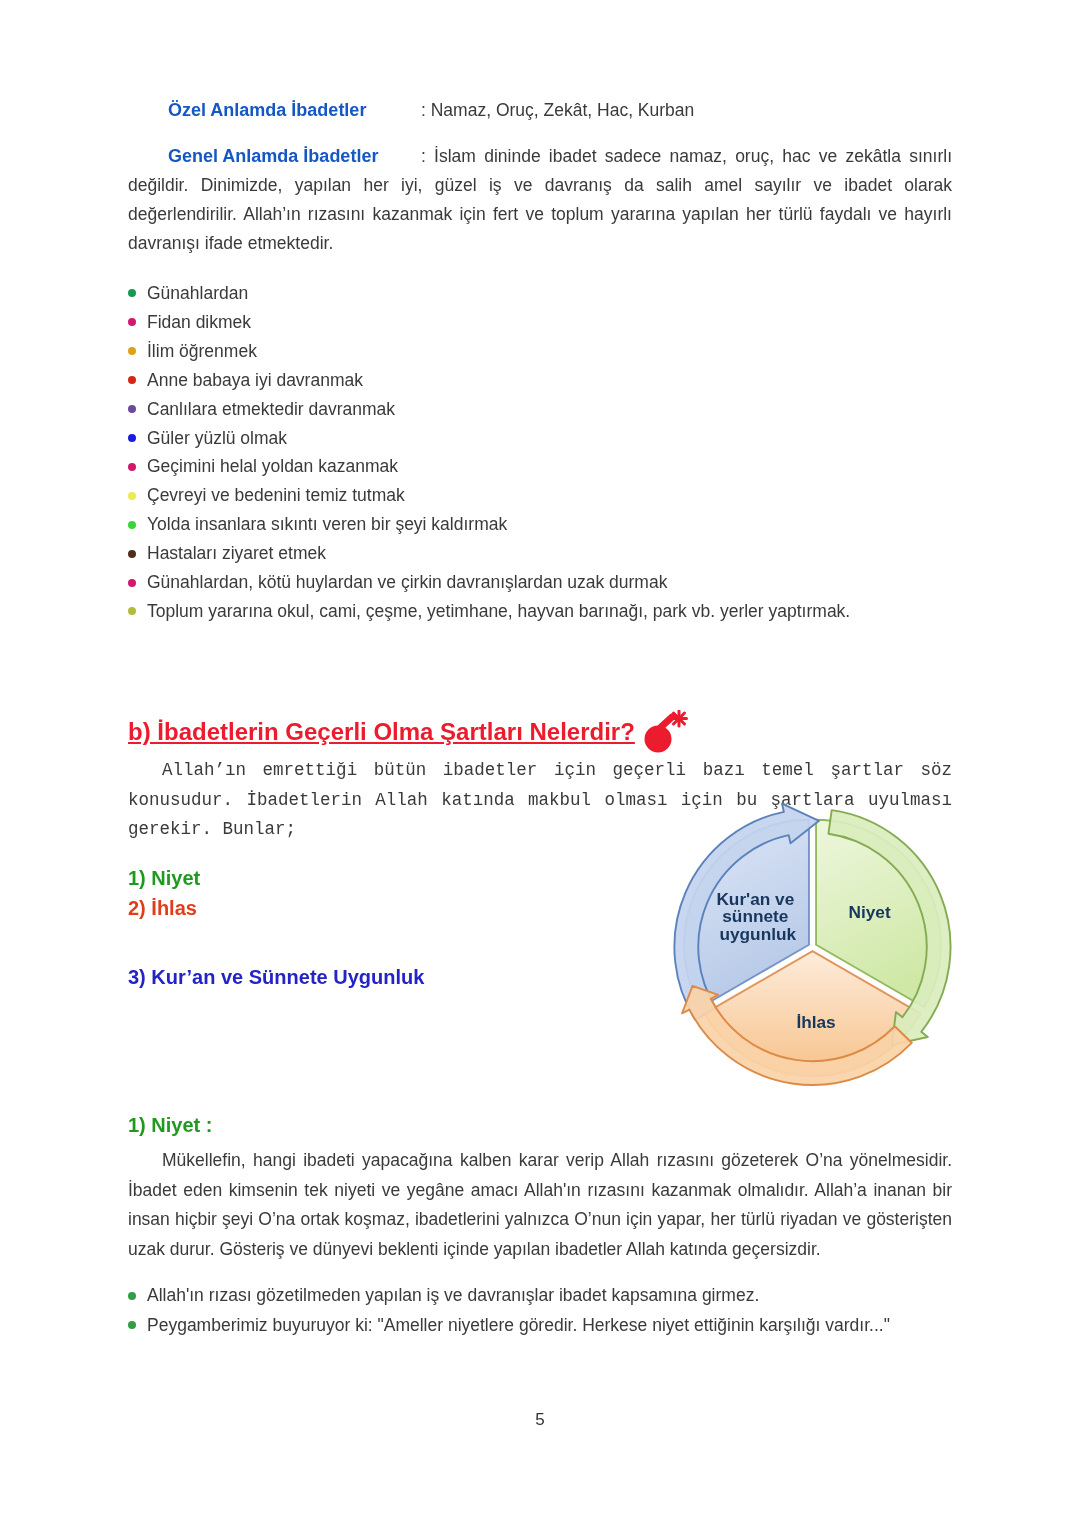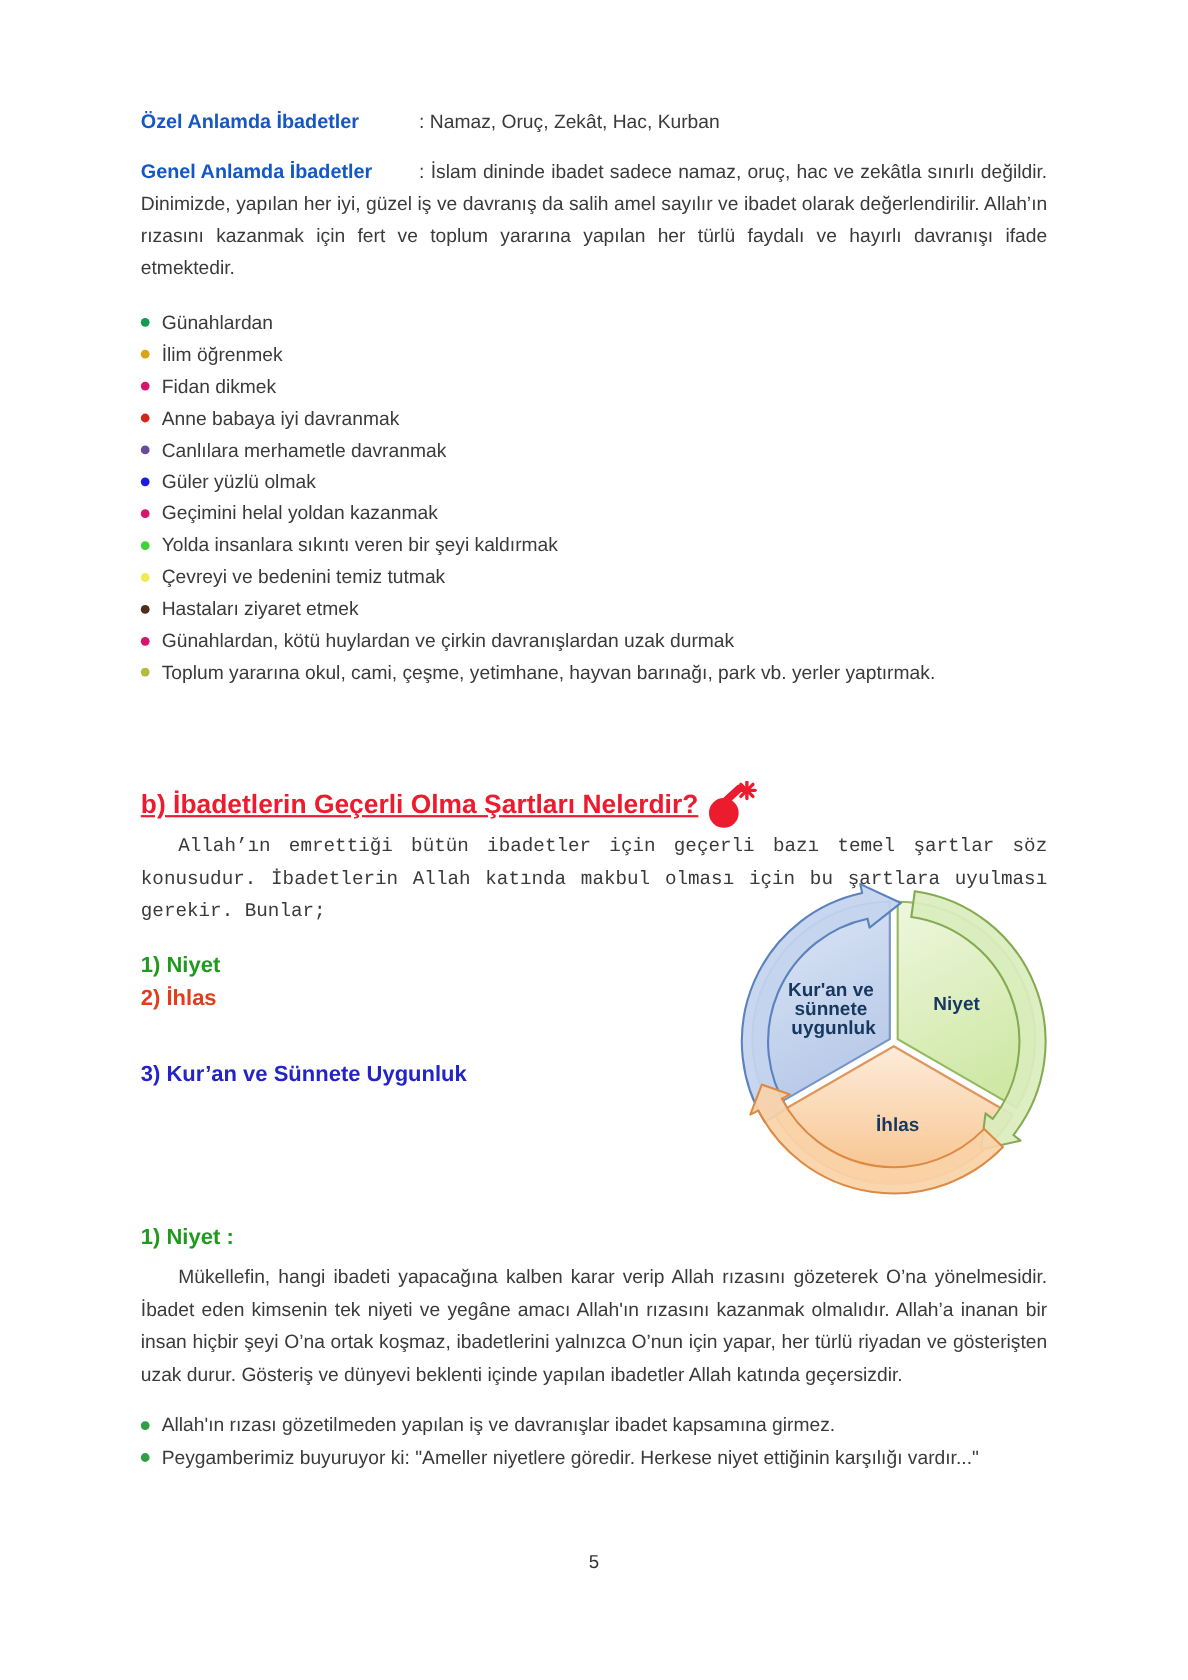--- a/index.html
+++ b/index.html
@@ -14,20 +14,21 @@
   }
   .abs { position:absolute; }
   .body-text { font-size:17.5px; line-height:29px; }
   .just { text-align:justify; }
   .indent { text-indent:34px; }
   .def-row { left:128px; width:824px; }
   .def-label {
     display:inline-block; width:253px;
     font-weight:bold; font-size:18px;
     vertical-align:baseline;
+    margin-left:40px;
   }
   .deeds { list-style:none; left:128px; width:830px; }
   .deed { display:flex; align-items:center; gap:11px; font-size:17.5px; line-height:28.9px; }
   .dot { flex:0 0 auto; width:8px; height:8px; border-radius:50%; background:#888; }
   .heading-row { display:flex; align-items:center; gap:8px; }
   .red-heading { font-size:24px; font-weight:bold; text-decoration:underline; }
   .cond-item { font-size:20px; font-weight:bold;text-align:right; }
   .niyet-heading { font-size:20px; font-weight:bold; }
   .para2 { line-height:29.5px; }
   .bullets2 { list-style:none; left:128px; width:840px; }
@@ -43,50 +44,50 @@
   <p class="abs def-row body-text" style="top:96px;"><span class="def-label" style="color: rgb(20, 87, 197);">Özel Anlamda İbadetler</span><span>: Namaz, Oruç, Zekât, Hac, Kurban</span></p>
 
   <p class="abs def-row body-text just" style="top:142px;"><span class="def-label" style="color: rgb(20, 87, 197);">Genel Anlamda İbadetler</span><span>: İslam dininde ibadet sadece namaz, oruç, hac ve zekâtla sınırlı değildir. Dinimizde, yapılan her iyi, güzel iş ve davranış da salih amel sayılır ve ibadet olarak değerlendirilir. Allah’ın rızasını kazanmak için fert ve toplum yararına yapılan her türlü faydalı ve hayırlı davranışı ifade etmektedir.</span></p>
 
   <ul class="abs deeds" style="top:279px;">
     <li class="deed">
         <span class="dot" style="background: rgb(22, 154, 82);"></span>
         <span>Günahlardan</span>
       </li>
     <li class="deed">
+        <span class="dot" style="background: rgb(212, 22, 110);"></span>
+        <span>Fidan dikmek</span>
+      </li>
+    <li class="deed">
         <span class="dot" style="background: rgb(220, 164, 20);"></span>
         <span>İlim öğrenmek</span>
-      </li>
-    <li class="deed">
-        <span class="dot" style="background: rgb(212, 22, 110);"></span>
-        <span>Fidan dikmek</span>
       </li>
     <li class="deed">
         <span class="dot" style="background: rgb(212, 39, 24);"></span>
         <span>Anne babaya iyi davranmak</span>
       </li>
     <li class="deed">
         <span class="dot" style="background: rgb(106, 74, 158);"></span>
-        <span>Canlılara merhametle davranmak</span>
+        <span>Canlılara etmektedir davranmak</span>
       </li>
     <li class="deed">
         <span class="dot" style="background: rgb(27, 27, 223);"></span>
         <span>Güler yüzlü olmak</span>
       </li>
     <li class="deed">
         <span class="dot" style="background: rgb(212, 22, 110);"></span>
         <span>Geçimini helal yoldan kazanmak</span>
       </li>
     <li class="deed">
+        <span class="dot" style="background: rgb(238, 235, 78);"></span>
+        <span>Çevreyi ve bedenini temiz tutmak</span>
+      </li>
+    <li class="deed">
         <span class="dot" style="background: rgb(59, 212, 55);"></span>
         <span>Yolda insanlara sıkıntı veren bir şeyi kaldırmak</span>
-      </li>
-    <li class="deed">
-        <span class="dot" style="background: rgb(238, 235, 78);"></span>
-        <span>Çevreyi ve bedenini temiz tutmak</span>
       </li>
     <li class="deed">
         <span class="dot" style="background: rgb(80, 48, 28);"></span>
         <span>Hastaları ziyaret etmek</span>
       </li>
     <li class="deed">
         <span class="dot" style="background: rgb(212, 22, 110);"></span>
         <span>Günahlardan, kötü huylardan ve çirkin davranışlardan uzak durmak</span>
       </li>
     <li class="deed">

